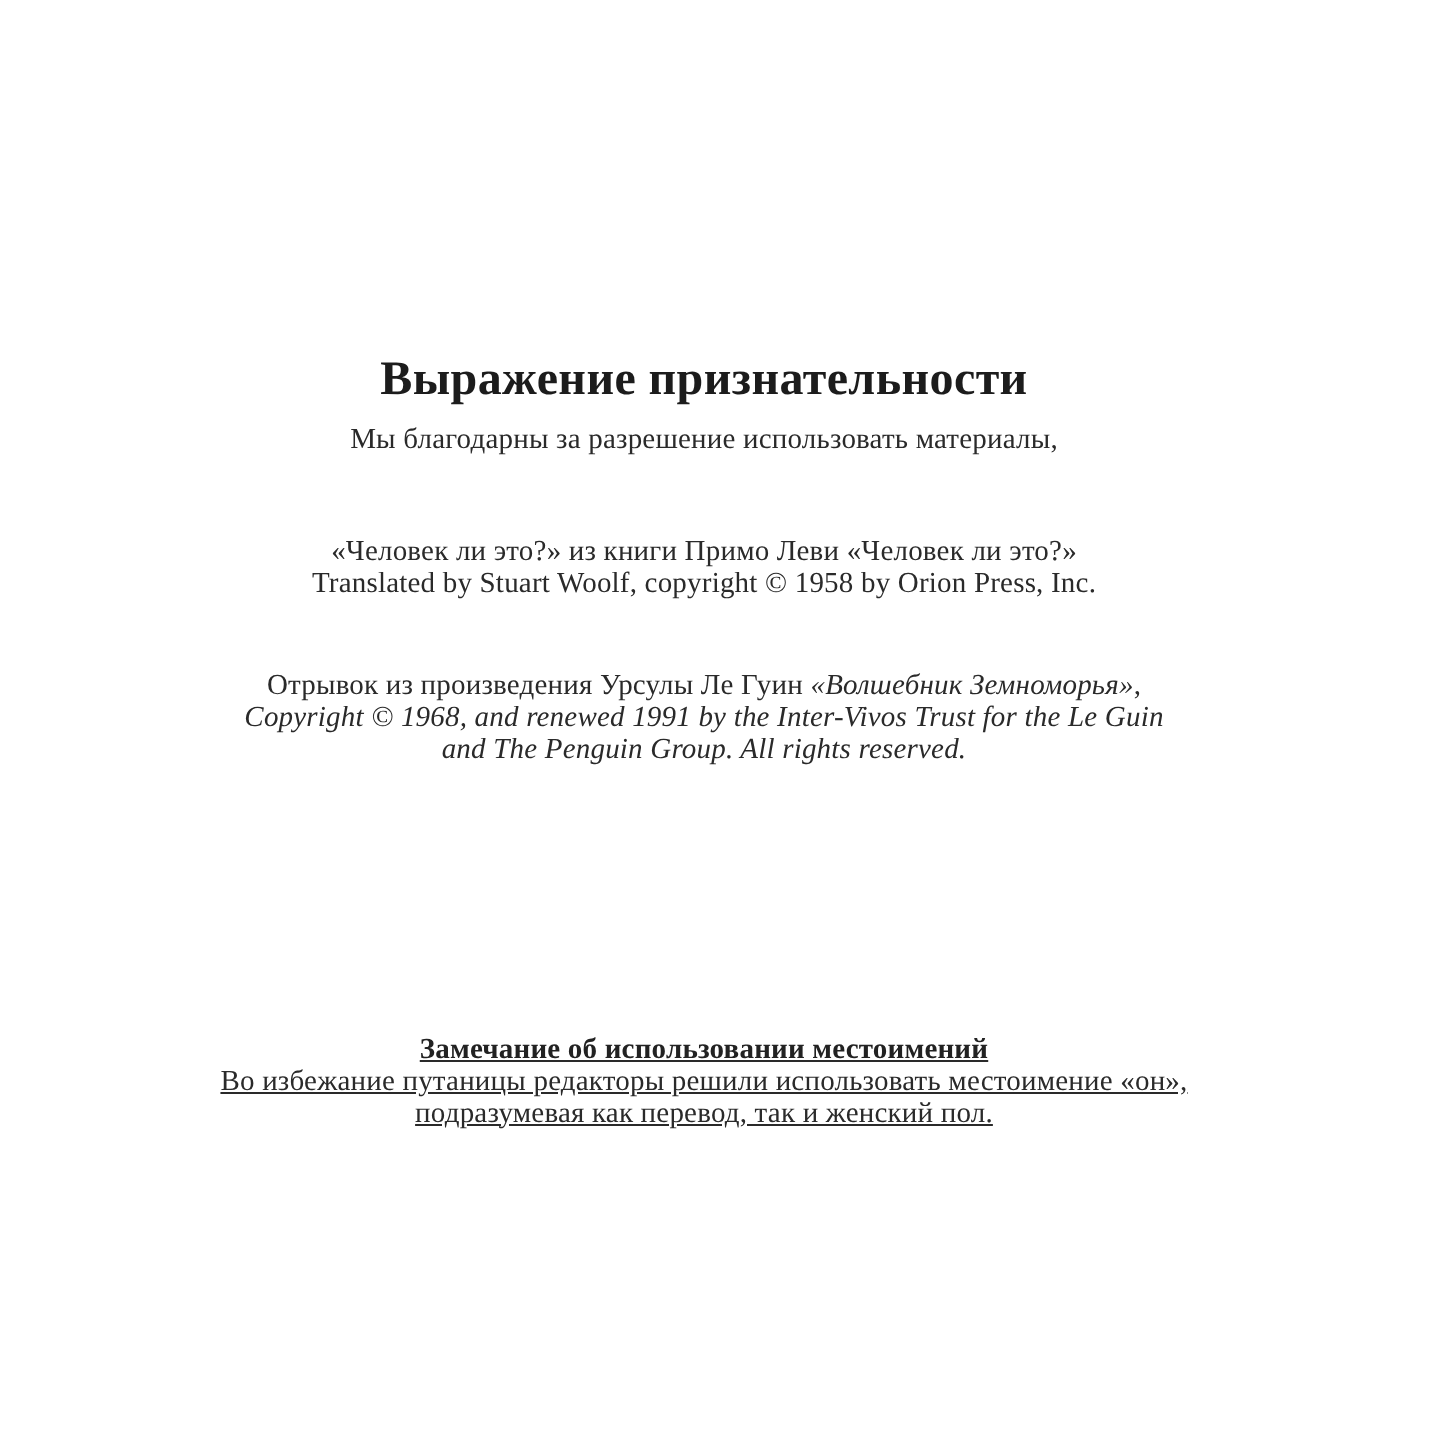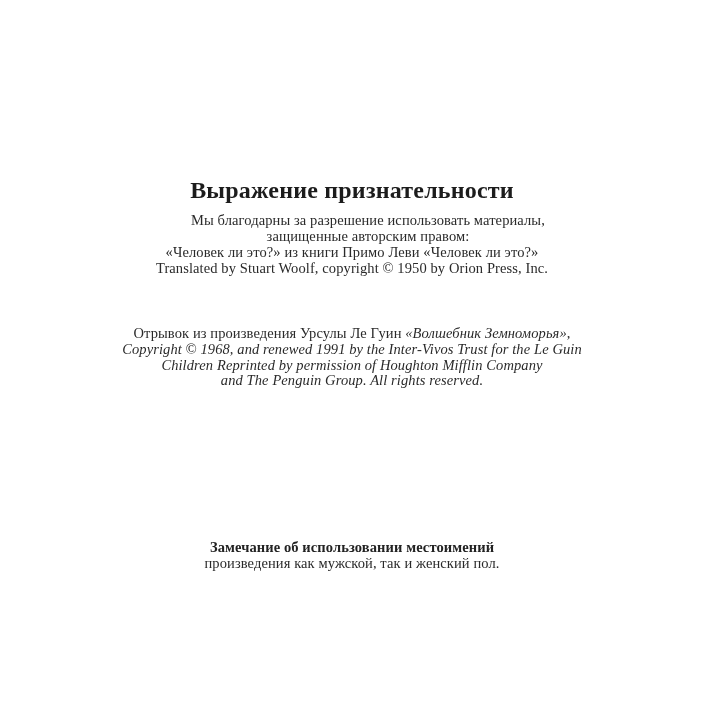--- a/index.html
+++ b/index.html
@@ -27,50 +27,49 @@
     letter-spacing: 0.1px;
   }
   .page-title {
     top: 160px;
     font-size: 24px;
     line-height: 29px;
     font-weight: 700;
     color: #1c1c1c;
     letter-spacing: 0.2px;
   }
-  .intro        { top: 213px; padding-left: 16px; }
-  .credit-levi  { top: 245px; }
-  .credit-leguin{ top: 326px; }
-  .pronoun-note { top: 540px; }
+  .intro        { top: 213px; }
+  .credit-levi  { top: 269px; }
+  .credit-leguin{ top: 336px; }
+  .pronoun-note { top: 518px; text-decoration: underline; }
   .note-heading { font-weight: 700; color: #222222; }
   .em { font-style: italic; }
   .line { white-space: nowrap; }
 </style>
 </head>
 <body>
 
 <div class="page">
 
   <h1 class="block page-title">Выражение признательности</h1>
 
   <div class="block intro">
     <div class="line">Мы благодарны за разрешение использовать материалы,</div>
-    <div class="line">защищенные авторским правом:</div>
   </div>
 
   <div class="block credit-levi">
     <div class="line">«Человек ли это?» из книги Примо Леви «Человек ли это?»</div>
-    <div class="line">Translated by Stuart Woolf, copyright © 1950 by Orion Press, Inc.</div>
+    <div class="line">Translated by Stuart Woolf, copyright © 1958 by Orion Press, Inc.</div>
   </div>
 
   <div class="block credit-leguin">
     <div class="line"><span>Отрывок из произведения Урсулы Ле Гуин </span><span class="em">«Волшебник Земноморья»</span><span>,</span></div>
     <div class="line em">Copyright © 1968, and renewed 1991 by the Inter-Vivos Trust for the Le Guin</div>
-    <div class="line em">Children Reprinted by permission of Houghton Mifflin Company</div>
     <div class="line em">and The Penguin Group. All rights reserved.</div>
   </div>
 
   <div class="block pronoun-note">
     <div class="line note-heading">Замечание об использовании местоимений</div>
-    <div class="line">произведения как мужской, так и женский пол.</div>
+    <div class="line">Во избежание путаницы редакторы решили использовать местоимение «он»,</div>
+    <div class="line">подразумевая как перевод, так и женский пол.</div>
   </div>
 
 </div>
 
 </body></html>

